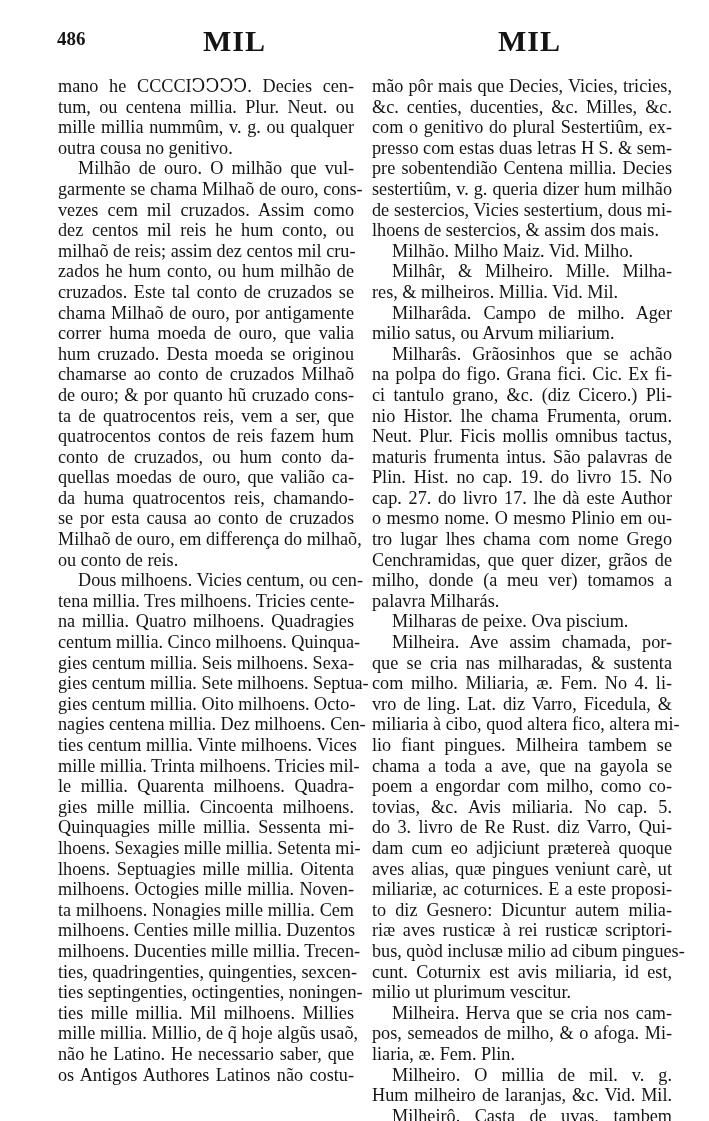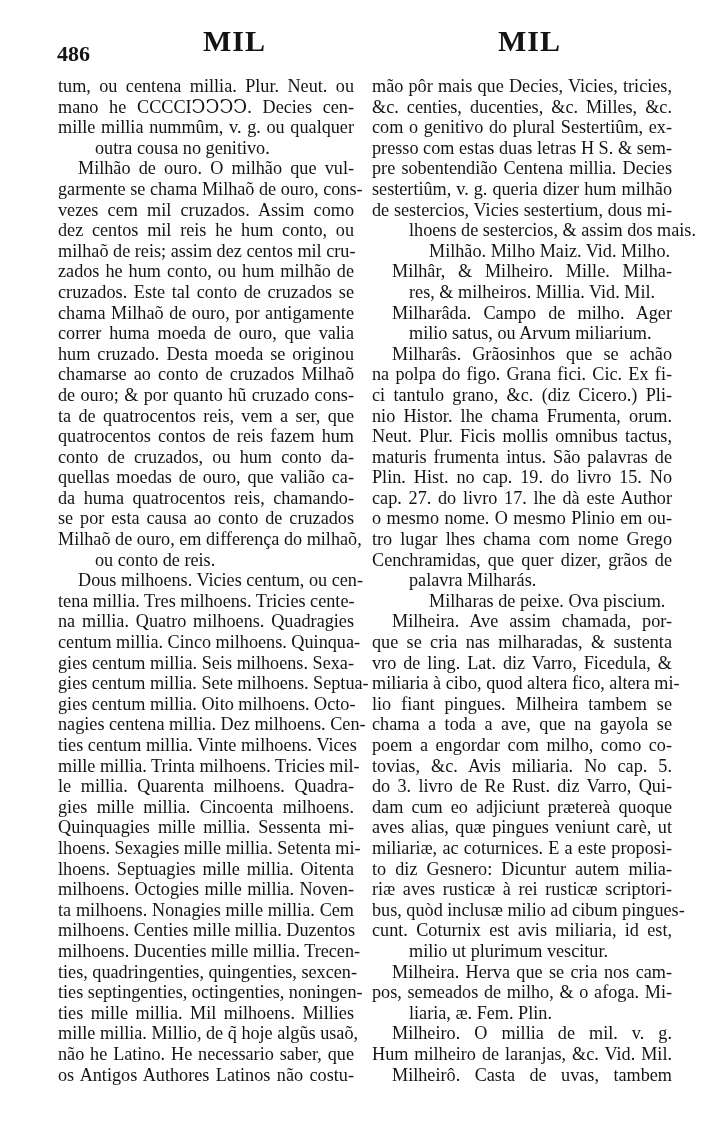--- a/index.html
+++ b/index.html
@@ -3,49 +3,49 @@
 <meta charset="utf-8">
 <style>
   html, body { margin: 0; padding: 0; }
   body {
     width: 709px; height: 1121px; background: #ffffff; color: #141414;
     font-family: "Liberation Serif", "DejaVu Serif", serif;
     position: relative; overflow: hidden;
   }
   .page { position: absolute; left: 0; top: 0; width: 709px; height: 1121px; }
   .folio {
-    position: absolute; top: 41px; left: 57px; font-size: 22px; font-weight: bold;
+    position: absolute; top: 28px; left: 57px; font-size: 19px; font-weight: bold;
     letter-spacing: 0px;
   }
   .runhead {
     position: absolute; top: 24px; font-size: 30px; font-weight: bold; letter-spacing: 1px;
   }
   .runhead.left { left: 203px; }
   .runhead.right { left: 498px; }
   .col {
     position: absolute; top: 76px; font-size: 18.2px; line-height: 20.6px;
     text-align: justify;
   }
   .col.left { left: 58px; width: 296px; }
   .col.right { left: 372px; width: 300px; }
   .ln { display: block; text-align: justify; text-align-last: justify; white-space: nowrap; }
-  .ln.last { text-align-last: left; margin-left: 37px; }
+  .ln.last { text-align-last: left; }
   .ln.ind { padding-left: 20px; }
 </style>
 </head>
 <body>
 
 <div class="page">
   <div class="folio">486</div>
   <div class="runhead left">MIL</div>
   <div class="runhead right">MIL</div>
 
   <div class="col left">
+    <span class="ln">mano he CCCCIↃↃↃↃ. Decies cen-</span>
     <span class="ln">tum, ou centena millia. Plur. Neut. ou</span>
-    <span class="ln">mano he CCCCIↃↃↃↃ. Decies cen-</span>
     <span class="ln">mille millia nummûm, v. g. ou qualquer</span>
     <span class="ln last">outra cousa no genitivo.</span>
     <span class="ln ind">Milhão de ouro. O milhão que vul-</span>
     <span class="ln">garmente se chama Milhaõ de ouro, cons-</span>
     <span class="ln">vezes cem mil cruzados. Assim como</span>
     <span class="ln">dez centos mil reis he hum conto, ou</span>
     <span class="ln">milhaõ de reis; assim dez centos mil cru-</span>
     <span class="ln">zados he hum conto, ou hum milhão de</span>
     <span class="ln">cruzados. Este tal conto de cruzados se</span>
     <span class="ln">chama Milhaõ de ouro, por antigamente</span>
@@ -106,24 +106,26 @@
     <span class="ln">na polpa do figo. Grana fici. Cic. Ex fi-</span>
     <span class="ln">ci tantulo grano, &amp;c. (diz Cicero.) Pli-</span>
     <span class="ln">nio Histor. lhe chama Frumenta, orum.</span>
     <span class="ln">Neut. Plur. Ficis mollis omnibus tactus,</span>
     <span class="ln">maturis frumenta intus. São palavras de</span>
     <span class="ln">Plin. Hist. no cap. 19. do livro 15. No</span>
     <span class="ln">cap. 27. do livro 17. lhe dà este Author</span>
     <span class="ln">o mesmo nome. O mesmo Plinio em ou-</span>
     <span class="ln">tro lugar lhes chama com nome Grego</span>
     <span class="ln">Cenchramidas, que quer dizer, grãos de</span>
+    <span class="ln">milho, donde (a meu ver) tomamos a</span>
     <span class="ln last">palavra Milharás.</span>
     <span class="ln ind last">Milharas de peixe. Ova piscium.</span>
     <span class="ln ind">Milheira. Ave assim chamada, por-</span>
     <span class="ln">que se cria nas milharadas, &amp; sustenta</span>
+    <span class="ln">com milho. Miliaria, æ. Fem. No 4. li-</span>
     <span class="ln">vro de ling. Lat. diz Varro, Ficedula, &amp;</span>
     <span class="ln">miliaria à cibo, quod altera fico, altera mi-</span>
     <span class="ln">lio fiant pingues. Milheira tambem se</span>
     <span class="ln">chama a toda a ave, que na gayola se</span>
     <span class="ln">poem a engordar com milho, como co-</span>
     <span class="ln">tovias, &amp;c. Avis miliaria. No cap. 5.</span>
     <span class="ln">do 3. livro de Re Rust. diz Varro, Qui-</span>
     <span class="ln">dam cum eo adjiciunt prætereà quoque</span>
     <span class="ln">aves alias, quæ pingues veniunt carè, ut</span>
     <span class="ln">miliariæ, ac coturnices. E a este proposi-</span>

